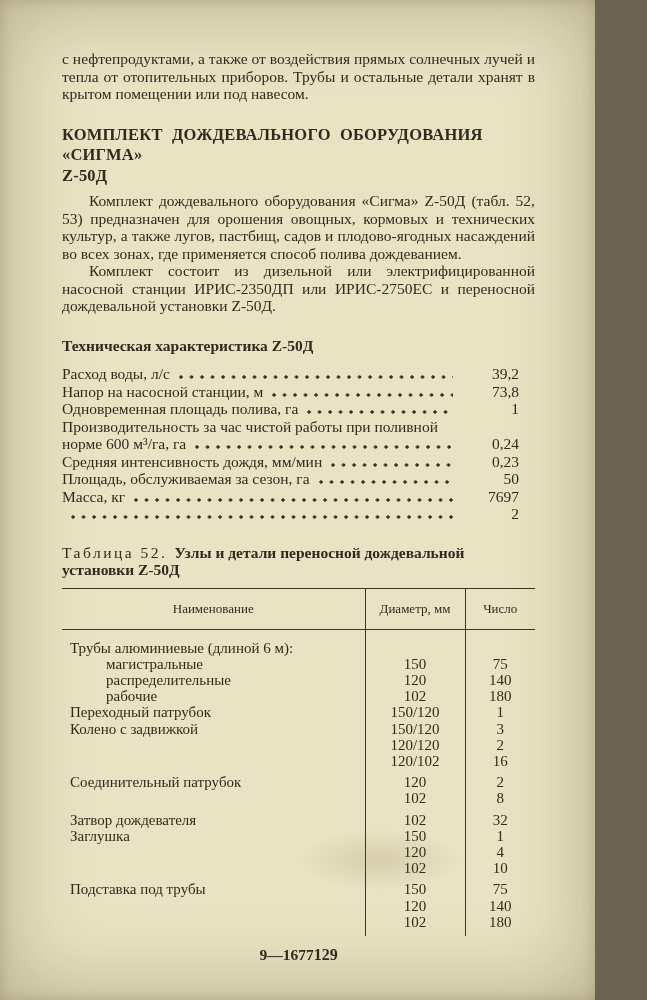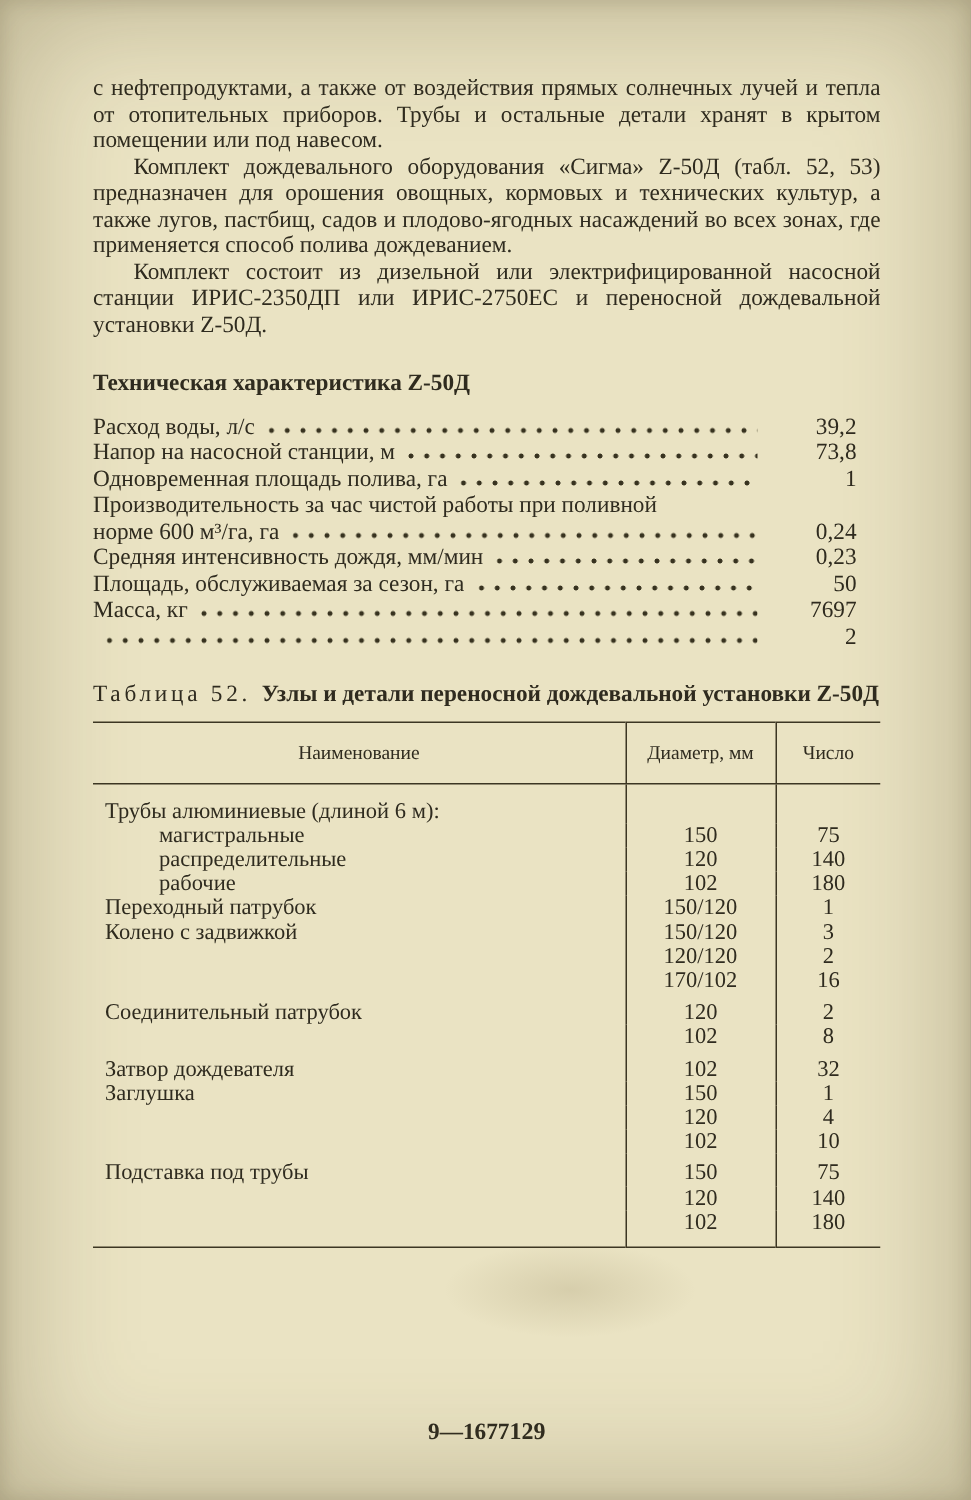--- a/index.html
+++ b/index.html
@@ -4,21 +4,21 @@
 <style>
   * { box-sizing: border-box; }
   html, body { margin: 0; padding: 0; }
   body {
     width: 647px; height: 1000px;
     font-family: "Liberation Serif", "DejaVu Serif", serif;
     background: #6b6452;
   }
   .page {
     position: relative;
-    width: 647px; height: 1000px;
+    width: 595px; height: 1000px;
     background: #eae3c3;
     color: #2f2b1f;
     overflow: hidden;
   }
   .vignette {
     position: absolute; inset: 0;
     pointer-events: none; z-index: 5;
     box-shadow: inset 0 0 80px 10px rgba(92,82,42,0.32), inset 0 0 14px rgba(70,60,30,0.22);
   }
   .stain {
@@ -95,20 +95,24 @@
   .footer .page-num { font-size: 16px; }
 </style>
 </head>
 <body>
 
 <div class="page">
   <div class="content">
 
     <p class="para">с нефтепродуктами, а также от воздействия прямых солнечных лучей и тепла от отопительных приборов. Трубы и остальные детали хранят в крытом помещении или под навесом.</p>
 
+    <h1 class="section-title">
+      <span class="t1">КОМПЛЕКТ ДОЖДЕВАЛЬНОГО ОБОРУДОВАНИЯ «СИГМА»</span>
+      <span class="t2">Z-50Д</span>
+    </h1>
 
     <p class="para indented">Комплект дождевального оборудования «Сигма» Z-50Д (табл. 52, 53) предназначен для орошения овощных, кормовых и технических культур, а также лугов, пастбищ, садов и плодово-ягодных насаждений во всех зонах, где применяется способ полива дождеванием.</p>
     <p class="para indented">Комплект состоит из дизельной или электрифицированной насосной станции ИРИС-2350ДП или ИРИС-2750ЕС и переносной дождевальной установки Z-50Д.</p>
 
     <h2 class="specs-heading">Техническая характеристика Z-50Д</h2>
 
     <div class="specs">
         <div class="spec-item">
           <div class="spec-line last">
             <span class="spec-label">Расход воды, л/с</span>
@@ -210,21 +214,21 @@
             <td class="cell-diameter">150/120</td>
             <td class="cell-count">3</td>
           </tr>
           <tr>
             <td class="cell-name"></td>
             <td class="cell-diameter">120/120</td>
             <td class="cell-count">2</td>
           </tr>
           <tr>
             <td class="cell-name"></td>
-            <td class="cell-diameter">170/102</td>
+            <td class="cell-diameter">120/102</td>
             <td class="cell-count">16</td>
           </tr>
           <tr class="row-gap">
             <td class="cell-name">Соединительный патрубок</td>
             <td class="cell-diameter">120</td>
             <td class="cell-count">2</td>
           </tr>
           <tr>
             <td class="cell-name"></td>
             <td class="cell-diameter">102</td>

